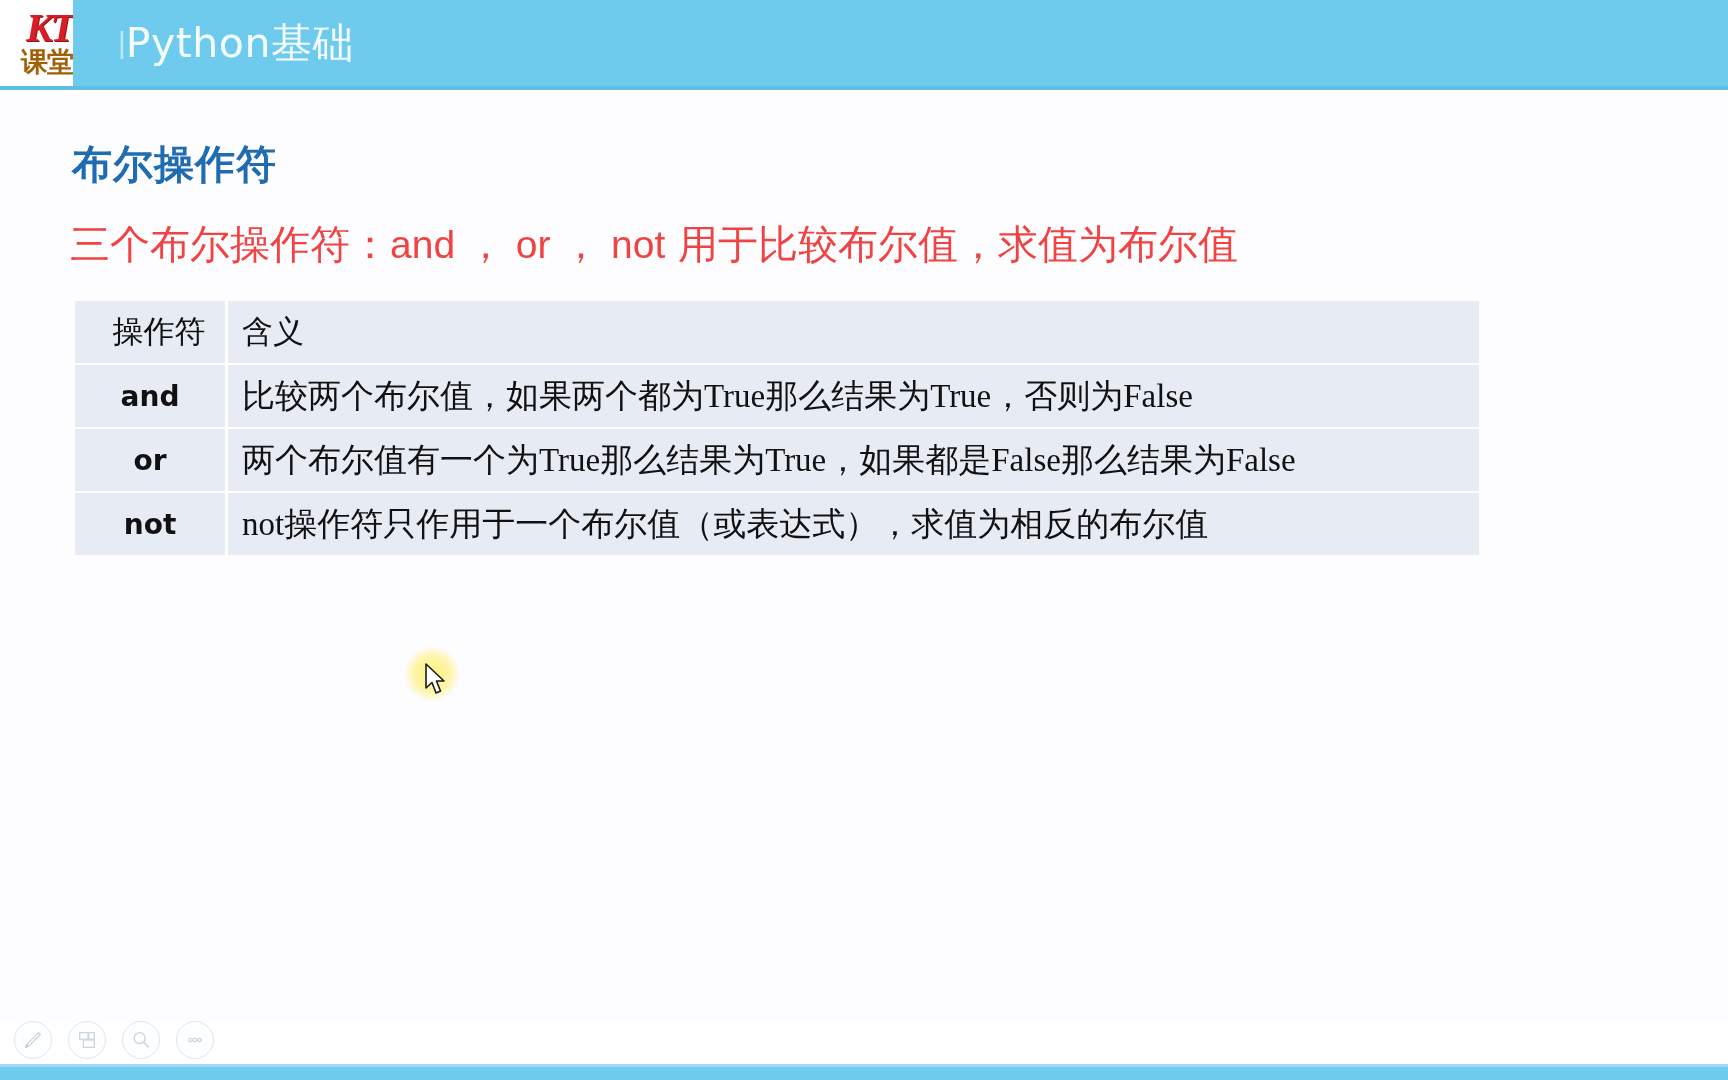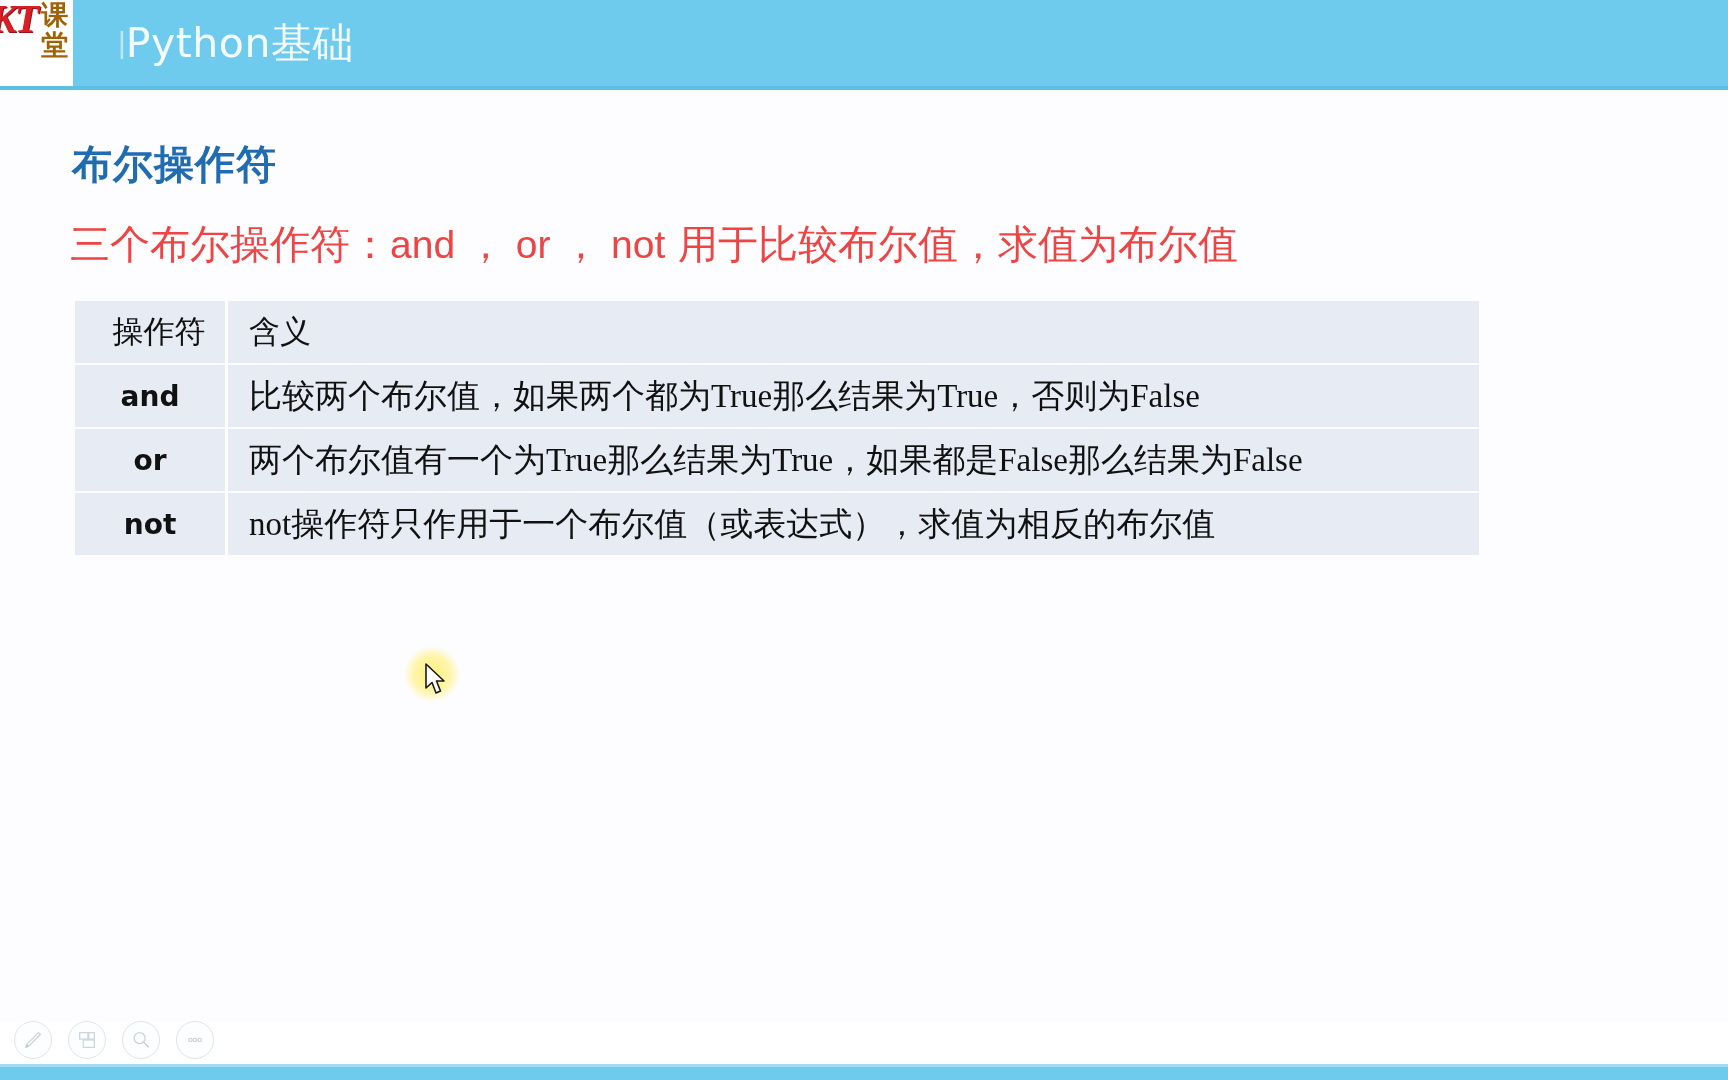--- a/index.html
+++ b/index.html
@@ -30,25 +30,24 @@
   }
 
   .logo-box {
     width: 73px;
     height: 86px;
     background: #ffffff;
     margin-left: 0px;
     position: relative;
     overflow: hidden;
     display: flex;
-    flex-direction: row;
-    align-items: flex-start;
+    flex-direction: column;
+    align-items: flex-end;
     justify-content: center;
     flex: 0 0 auto;
-    gap: 12px;
   }
   .logo-kt {
     font-family: "Liberation Serif", "DejaVu Serif", serif;
     font-weight: bold;
     font-style: italic;
     font-size: 40px;
     line-height: 38px;
     color: #d81f26;
     letter-spacing: -2px;
     margin-left: -10px;
@@ -142,21 +141,21 @@
     border-right: 3px solid #ffffff;
   }
   .tbl .c-op.head {
     font-family: "Liberation Serif", "DejaVu Serif", serif;
     font-weight: normal;
     font-size: 31px;
     text-align: center;
     padding-left: 18px;
   }
   .tbl .c-mean {
-    padding-left: 21px;
+    padding-left: 14px;
     font-family: "Liberation Serif", "DejaVu Serif", serif;
     font-size: 33px;
     color: #111111;
     letter-spacing: 0px;
     white-space: nowrap;
   }
   .tbl .c-mean.head {
     font-size: 31px;
   }
   .tbl tr.head-row td { height: 62px; }

